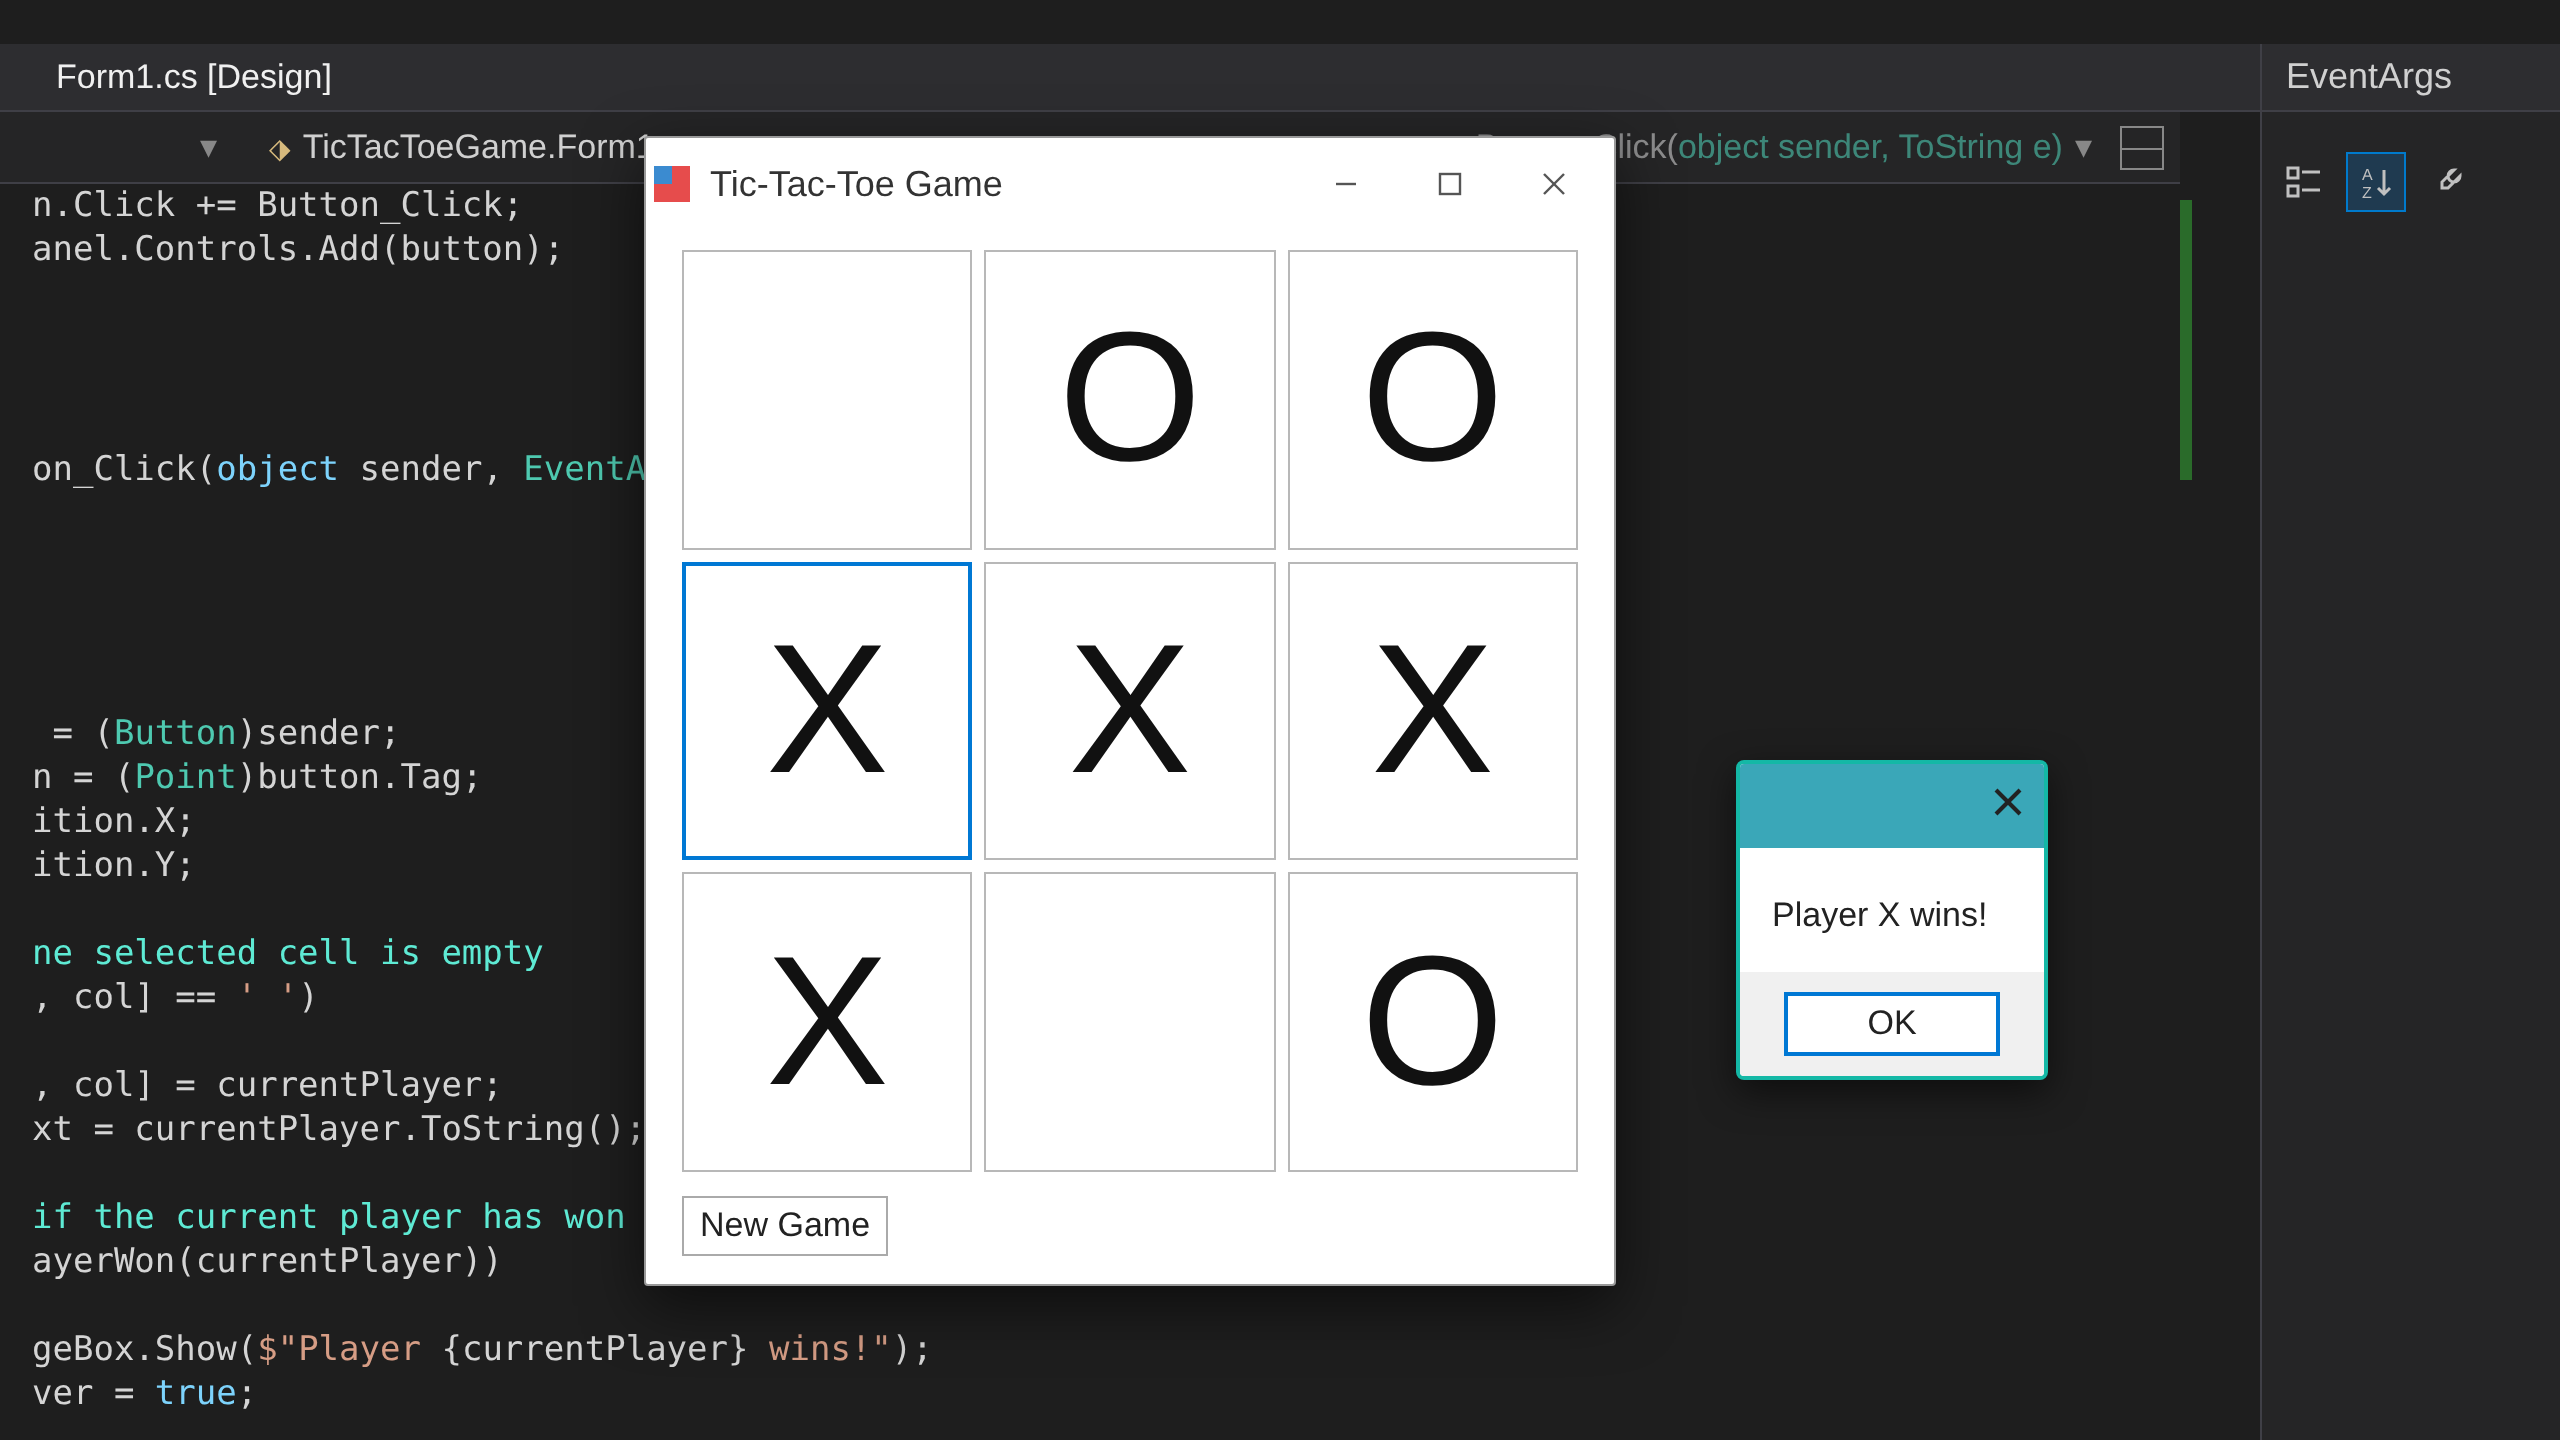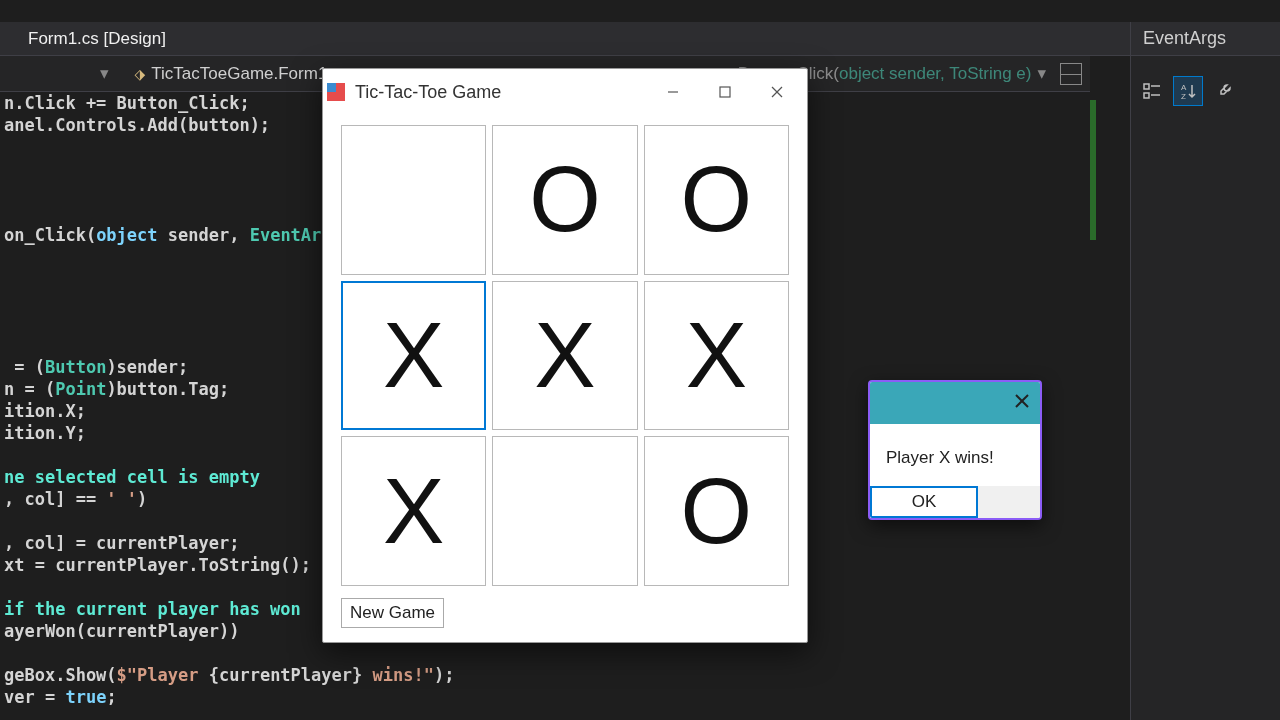--- a/index.html
+++ b/index.html
@@ -29,25 +29,24 @@
   .ide-subbar .cyan-part { color: #4ec9b0; }
   .ide-subbar .white-part { color: #d0d0d0; }
   .ide-subbar .right { margin-left: auto; margin-right: 8px; display: flex; align-items: center; }
   .split-icon {
     width: 22px; height: 22px; border: 1px solid #888; display: inline-block; position: relative; margin-left: 8px;
   }
   .split-icon::after { content:""; position:absolute; left:0; right:0; top:50%; border-top:1px solid #888; }
 
   .ide-editor {
     position: absolute; top: 92px; left: 0; width: 1090px; bottom: 0;
-    background: #1e1e1e; padding-left: 4px;
+    background: #1e1e1e; padding-left: 16px;
     font-family: Consolas, monospace; font-size: 17px;
     line-height: 22px; white-space: pre;
     overflow: hidden;
-    font-weight: bold;
   }
   .ide-editor .ln { display: block; }
   .c-w { color: #d4d4d4; }
   .c-b { color: #7dd3fc; }
   .c-t { color: #4ec9b0; }
   .c-g { color: #5eead4; }
   .c-s { color: #d69d85; }
 
   .ide-vscroll {
     position: absolute; top: 92px; right: 0; width: 18px; bottom: 0;
@@ -114,35 +113,35 @@
   .cell.highlighted { border: 2px solid #0078d4; }
 
   .newgame-row { padding: 6px 18px 14px 18px; }
   .newgame-btn {
     background: #fff; border: 1px solid #aaa; padding: 4px 8px;
     font-size: 17px; color: #222; cursor: pointer;
   }
 
   
   .msgbox {
-    position: absolute; top: 380px; left: 868px; width: 174px;
-    background: #fff; border: 2px solid #8b5cf6; border-radius: 4px;
+    position: absolute; top: 380px; left: 868px; width: 156px;
+    background: #fff; border: 2px solid #14b8a6; border-radius: 4px;
     box-shadow: 0 6px 18px rgba(0,0,0,0.55);
     overflow: hidden;
   }
   .msgbox-title {
     height: 42px; background: #3aa7b8;
     display: flex; align-items: center; justify-content: flex-end; padding: 0 10px;
   }
   .msgbox-title svg { width:16px; height:16px; stroke:#222; stroke-width:2; fill:none; }
   .msgbox-body {
     padding: 24px 16px 18px 16px; font-size: 17px; color: #222;
   }
   .msgbox-footer {
-    background: #f0f0f0; display: flex; 
+    background: #f0f0f0; padding: 10px; display: flex; justify-content: center;
   }
   .msgbox-ok {
     width: 108px; padding: 4px 0; text-align: center;
     background: #fff; border: 2px solid #0078d4; font-size: 17px;
     font-family: inherit; color: #222; cursor: pointer;
   }
 </style>
 </head>
 <body>
 

